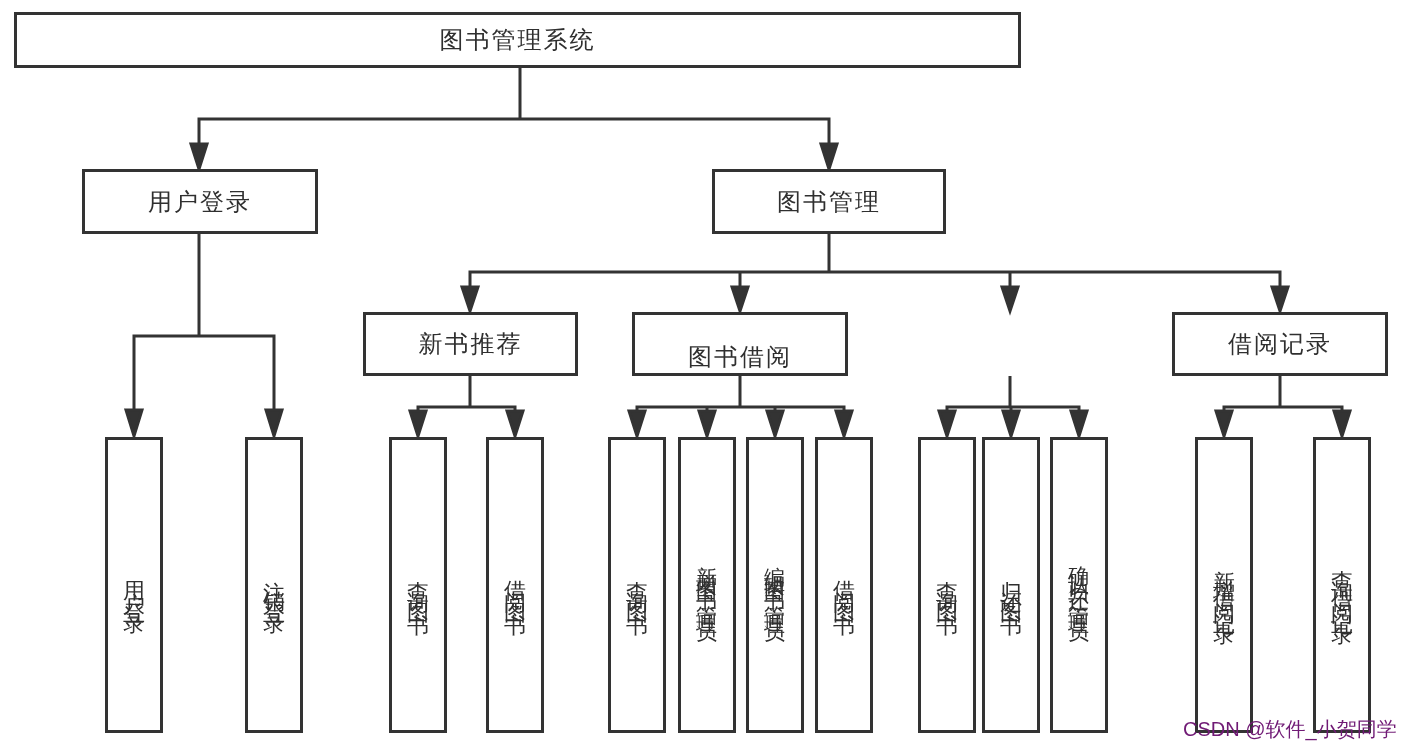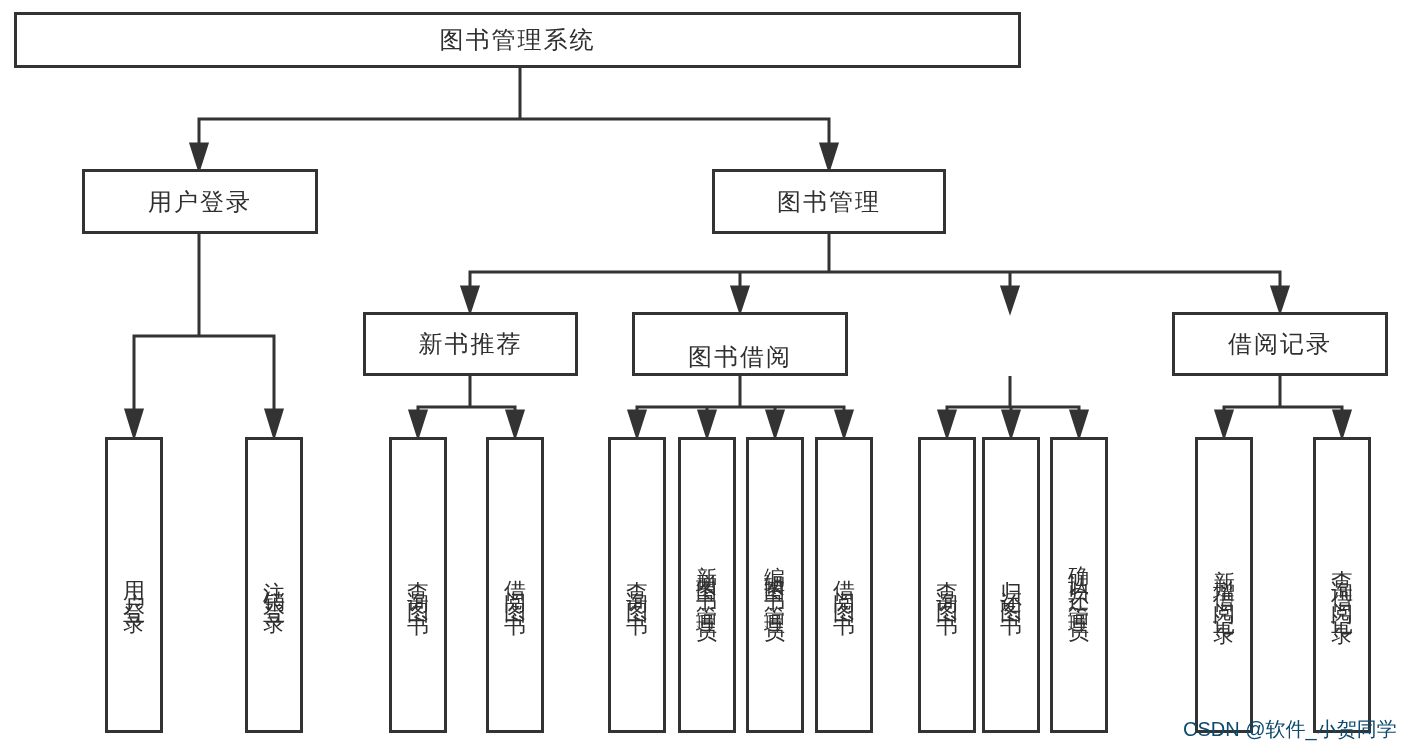--- a/index.html
+++ b/index.html
@@ -63,21 +63,21 @@
   .leaf-9  { left: 918px; }
   .leaf-10 { left: 982px; }
   .leaf-11 { left: 1050px; }
   .leaf-12 { left: 1195px; }
   .leaf-13 { left: 1313px; }
   .watermark {
     position: absolute;
     left: 1183px;
     top: 716px;
     font-size: 20px;
-    color: #0c4a6e;
+    color: #701a75;
     white-space: nowrap;
     z-index: 3;
   }
 </style>
 </head>
 <body>
 
 <div id="stage">
 
   <svg id="connectors" viewBox="0 0 1405 747" xmlns="http://www.w3.org/2000/svg">

